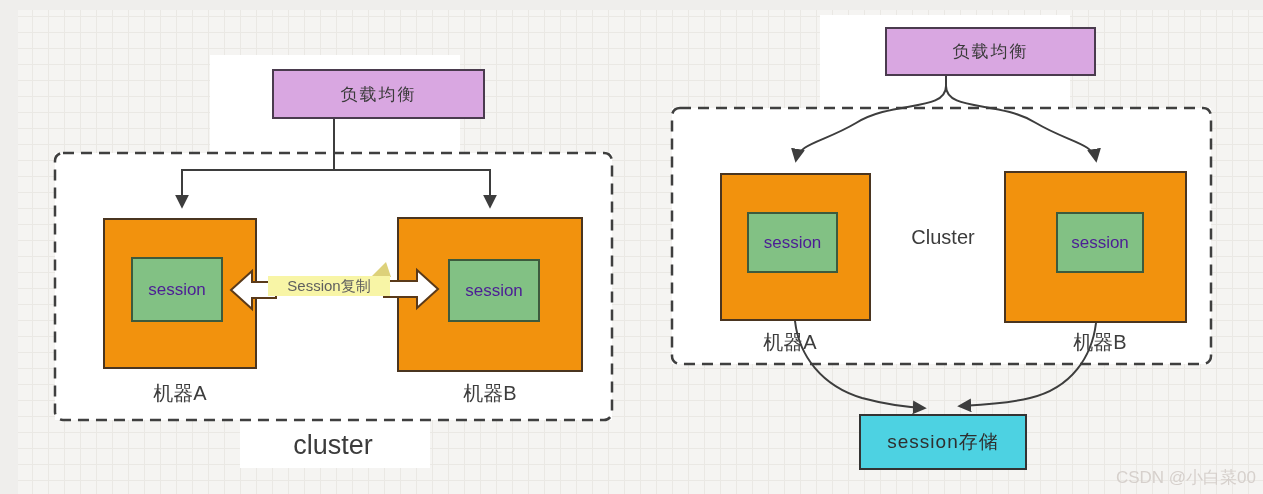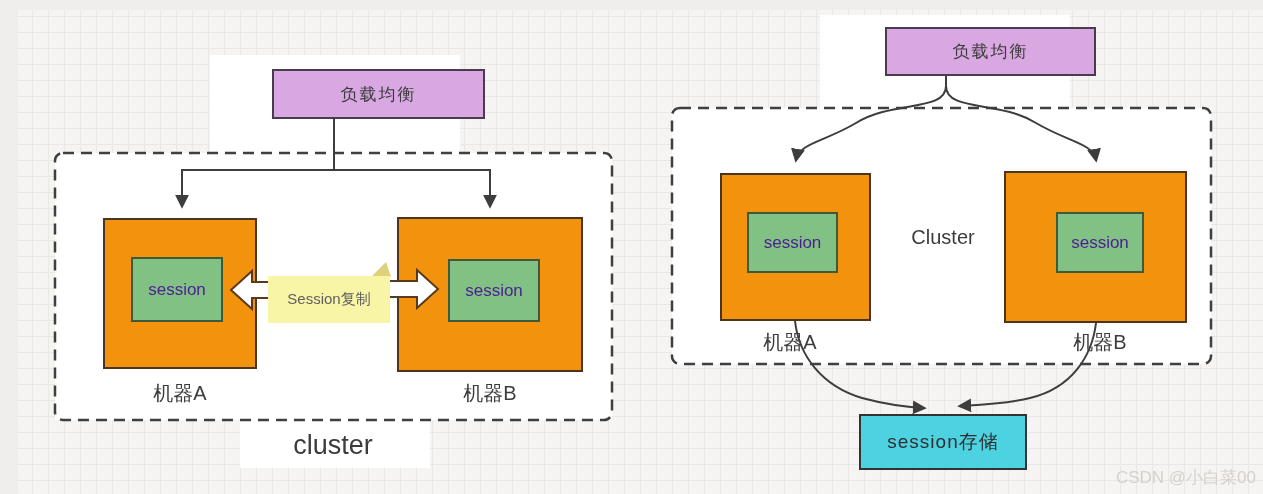--- a/index.html
+++ b/index.html
@@ -66,21 +66,21 @@
 
   <div class="node machine" style="left:397px;top:217px;width:186px;height:155px;"></div>
   <div class="node session" style="left:448px;top:259px;width:92px;height:63px;">
     <span>session</span>
   </div>
 
   <div class="lbl lbl-machine" style="left:140px;top:383px;width:80px;height:20px;">机器A</div>
   <div class="lbl lbl-machine" style="left:450px;top:383px;width:80px;height:20px;">机器B</div>
   <div class="lbl lbl-cluster-left" style="left:253px;top:428px;width:160px;height:34px;">cluster</div>
 
-  <div class="note" style="left:268px;top:276px;width:122px;height:47px;">
+  <div class="note" style="left:268px;top:276px;width:122px;height:20px;">
     <span>Session复制</span>
   </div>
 
   <div class="node lb" style="left:841px;top:27px;width:211px;height:49px;">
     <span>负载均衡</span>
   </div>
 
   <div class="node machine" style="left:720px;top:173px;width:151px;height:148px;"></div>
   <div class="node session" style="left:747px;top:212px;width:91px;height:61px;">
     <span>session</span>

